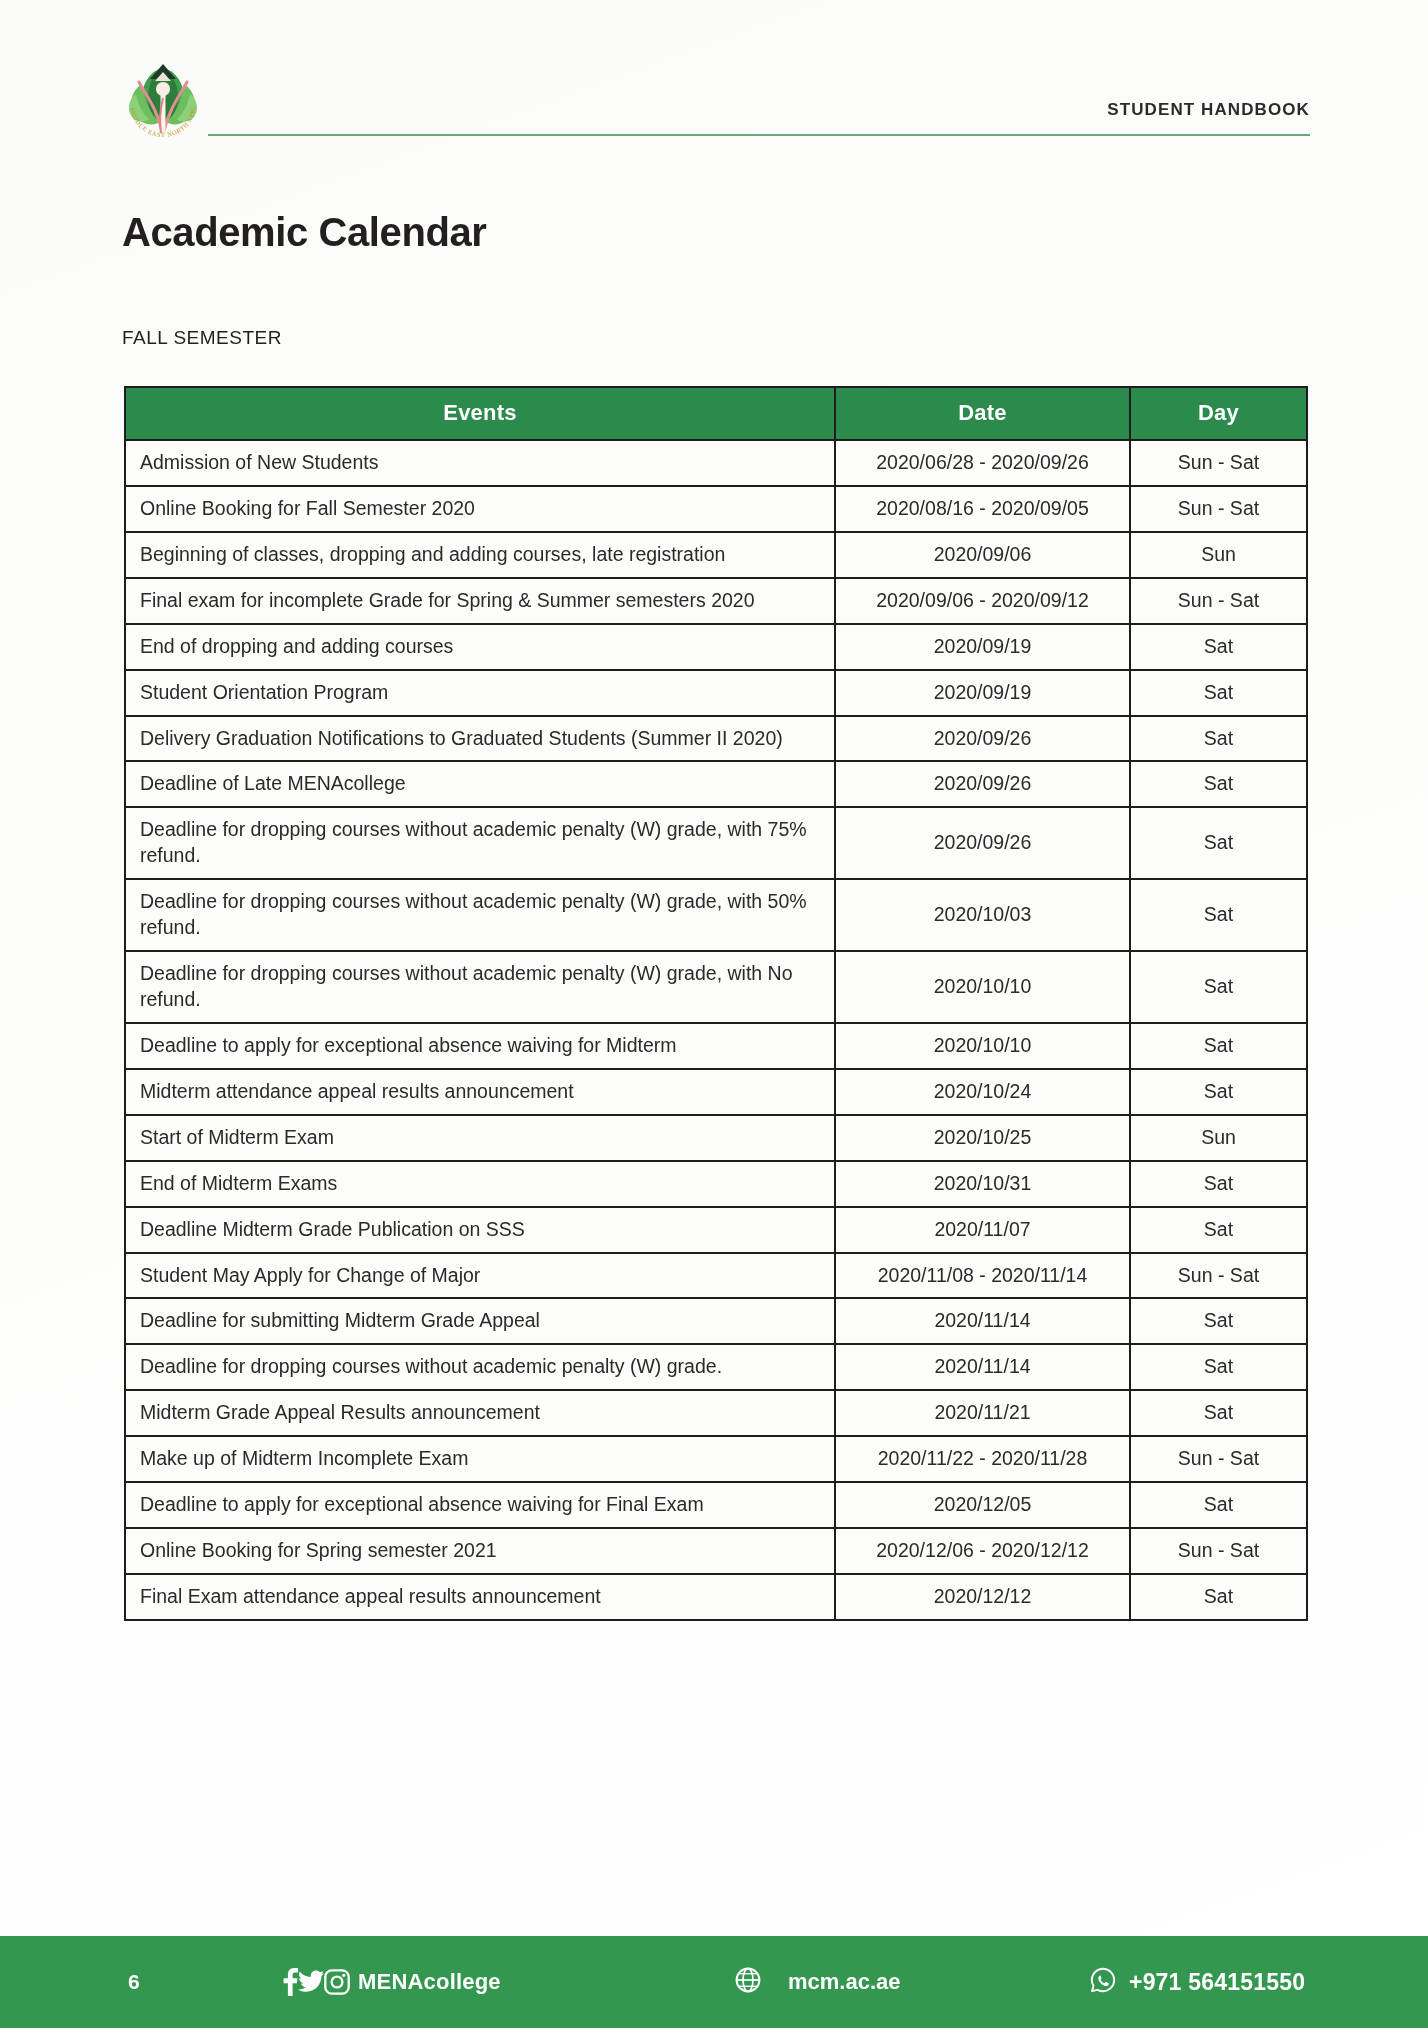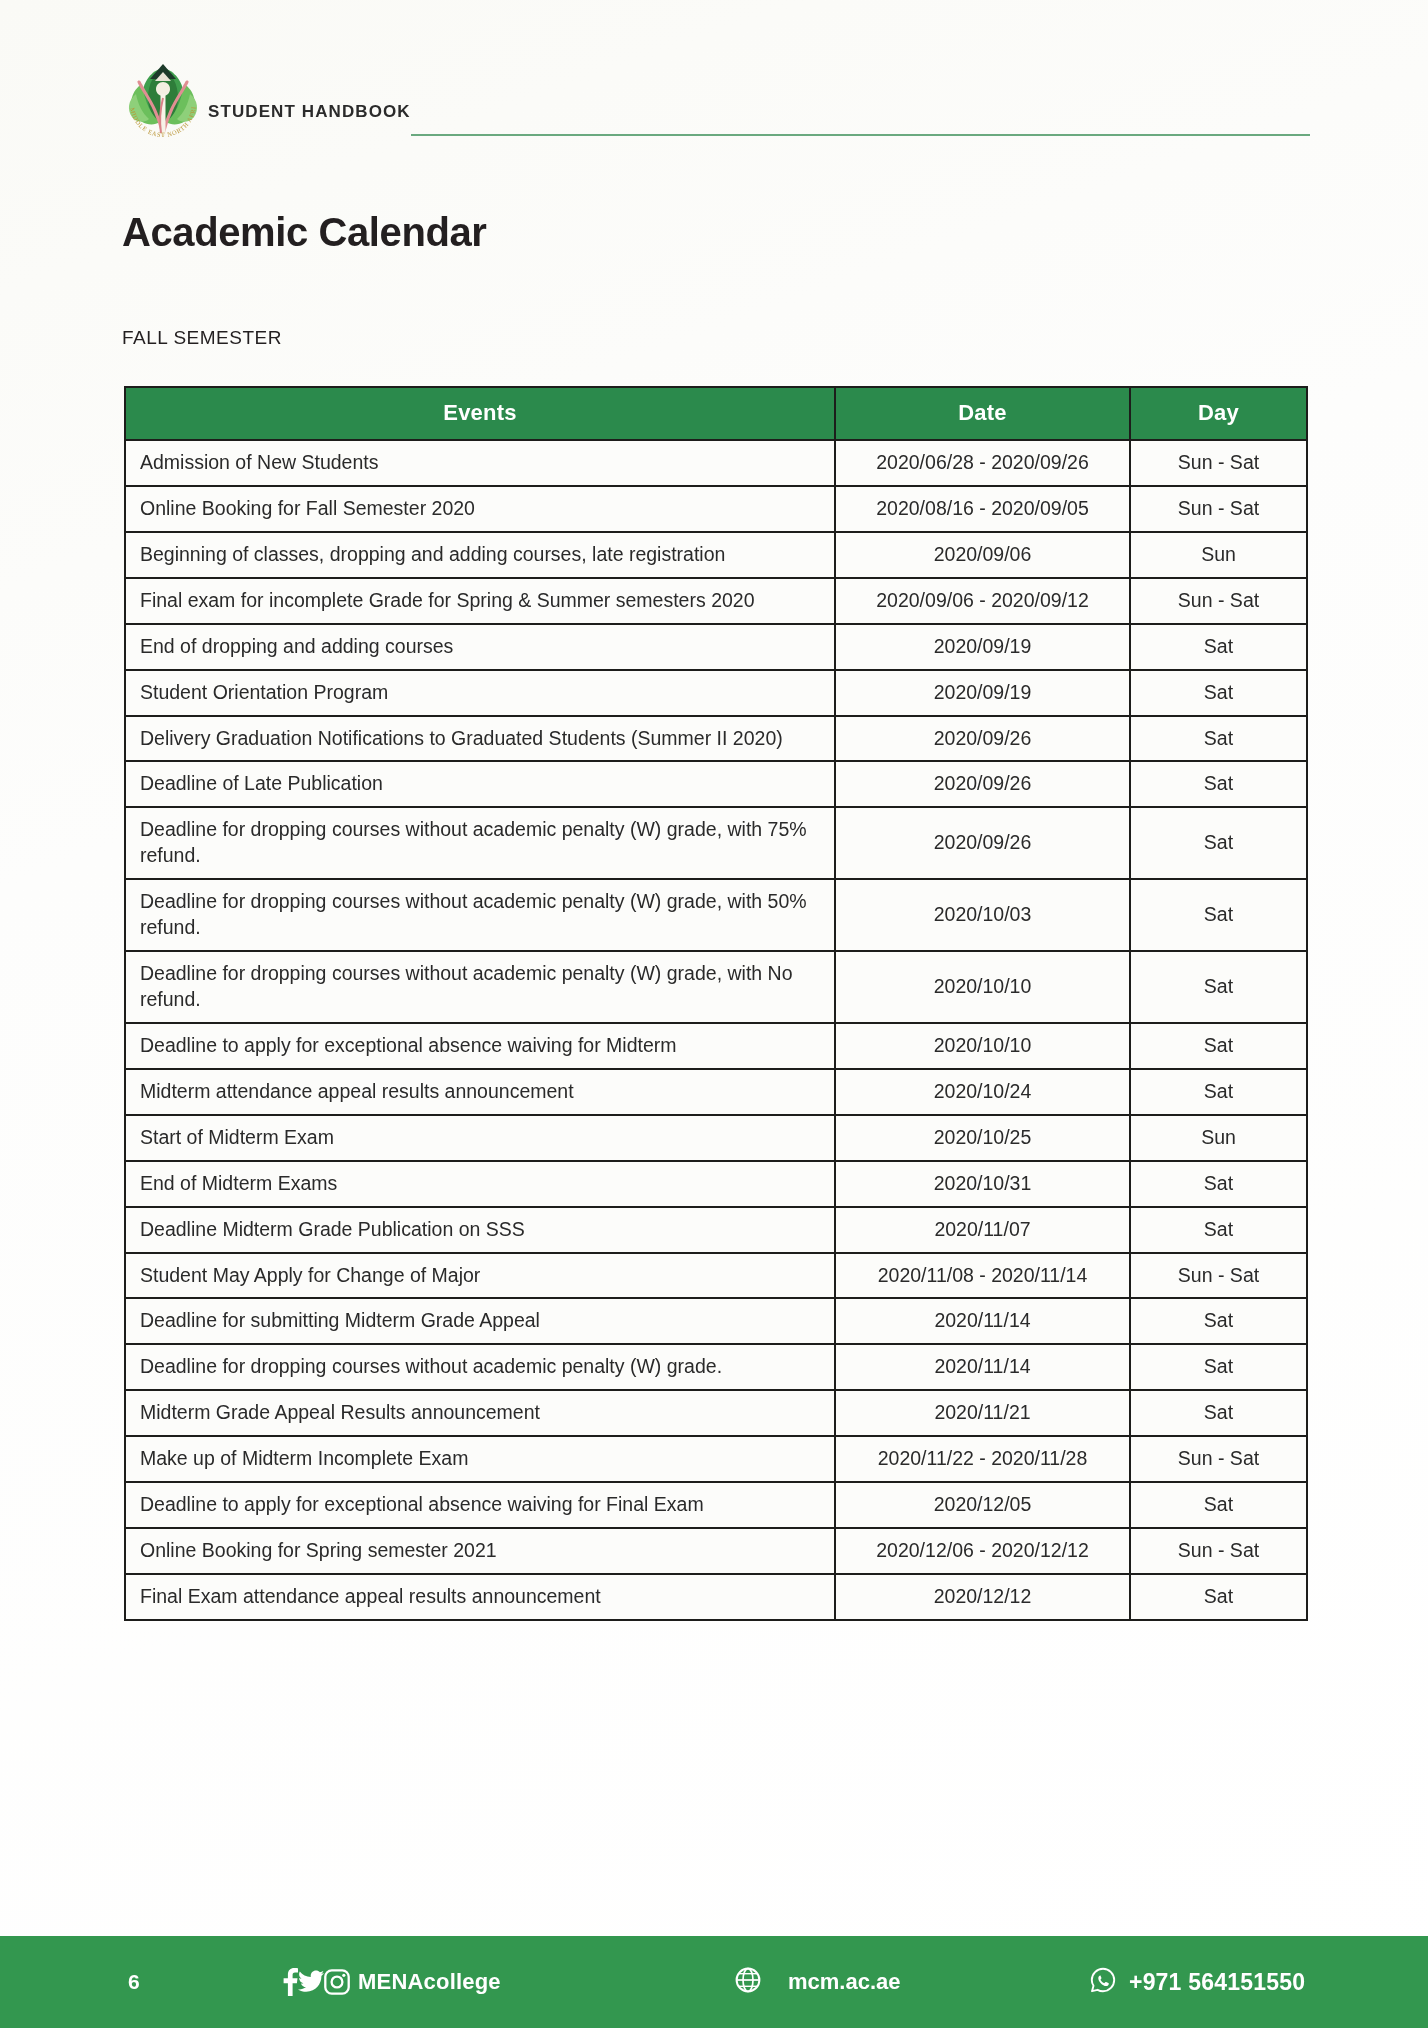--- a/index.html
+++ b/index.html
@@ -38,20 +38,21 @@
     width: 90px;
     height: 92px;
     flex: 0 0 auto;
     position: relative;
   }
   .logo-wrap svg { display: block; }
 
   .header-right {
     flex: 1 1 auto;
     display: flex;
+    flex-direction: column;
     align-items: flex-end;
     padding-bottom: 4px;
   }
   .header-title {
     font-size: 17px;
     letter-spacing: 1.1px;
     font-weight: 600;
     color: #2b2b2b;
     margin-bottom: 14px;
     white-space: nowrap;
@@ -266,21 +267,21 @@
             <td class="ev">Student Orientation Program</td>
             <td class="dt">2020/09/19</td>
             <td class="dy">Sat</td>
           </tr>
           <tr>
             <td class="ev">Delivery Graduation Notifications to Graduated Students (Summer II 2020)</td>
             <td class="dt">2020/09/26</td>
             <td class="dy">Sat</td>
           </tr>
           <tr>
-            <td class="ev">Deadline of Late Publication</td>
+            <td class="ev">Deadline of Late MENAcollege</td>
             <td class="dt">2020/09/26</td>
             <td class="dy">Sat</td>
           </tr>
           <tr>
             <td class="ev">Deadline for dropping courses without academic penalty (W) grade, with 75% refund.</td>
             <td class="dt">2020/09/26</td>
             <td class="dy">Sat</td>
           </tr>
           <tr>
             <td class="ev">Deadline for dropping courses without academic penalty (W) grade, with 50% refund.</td>

